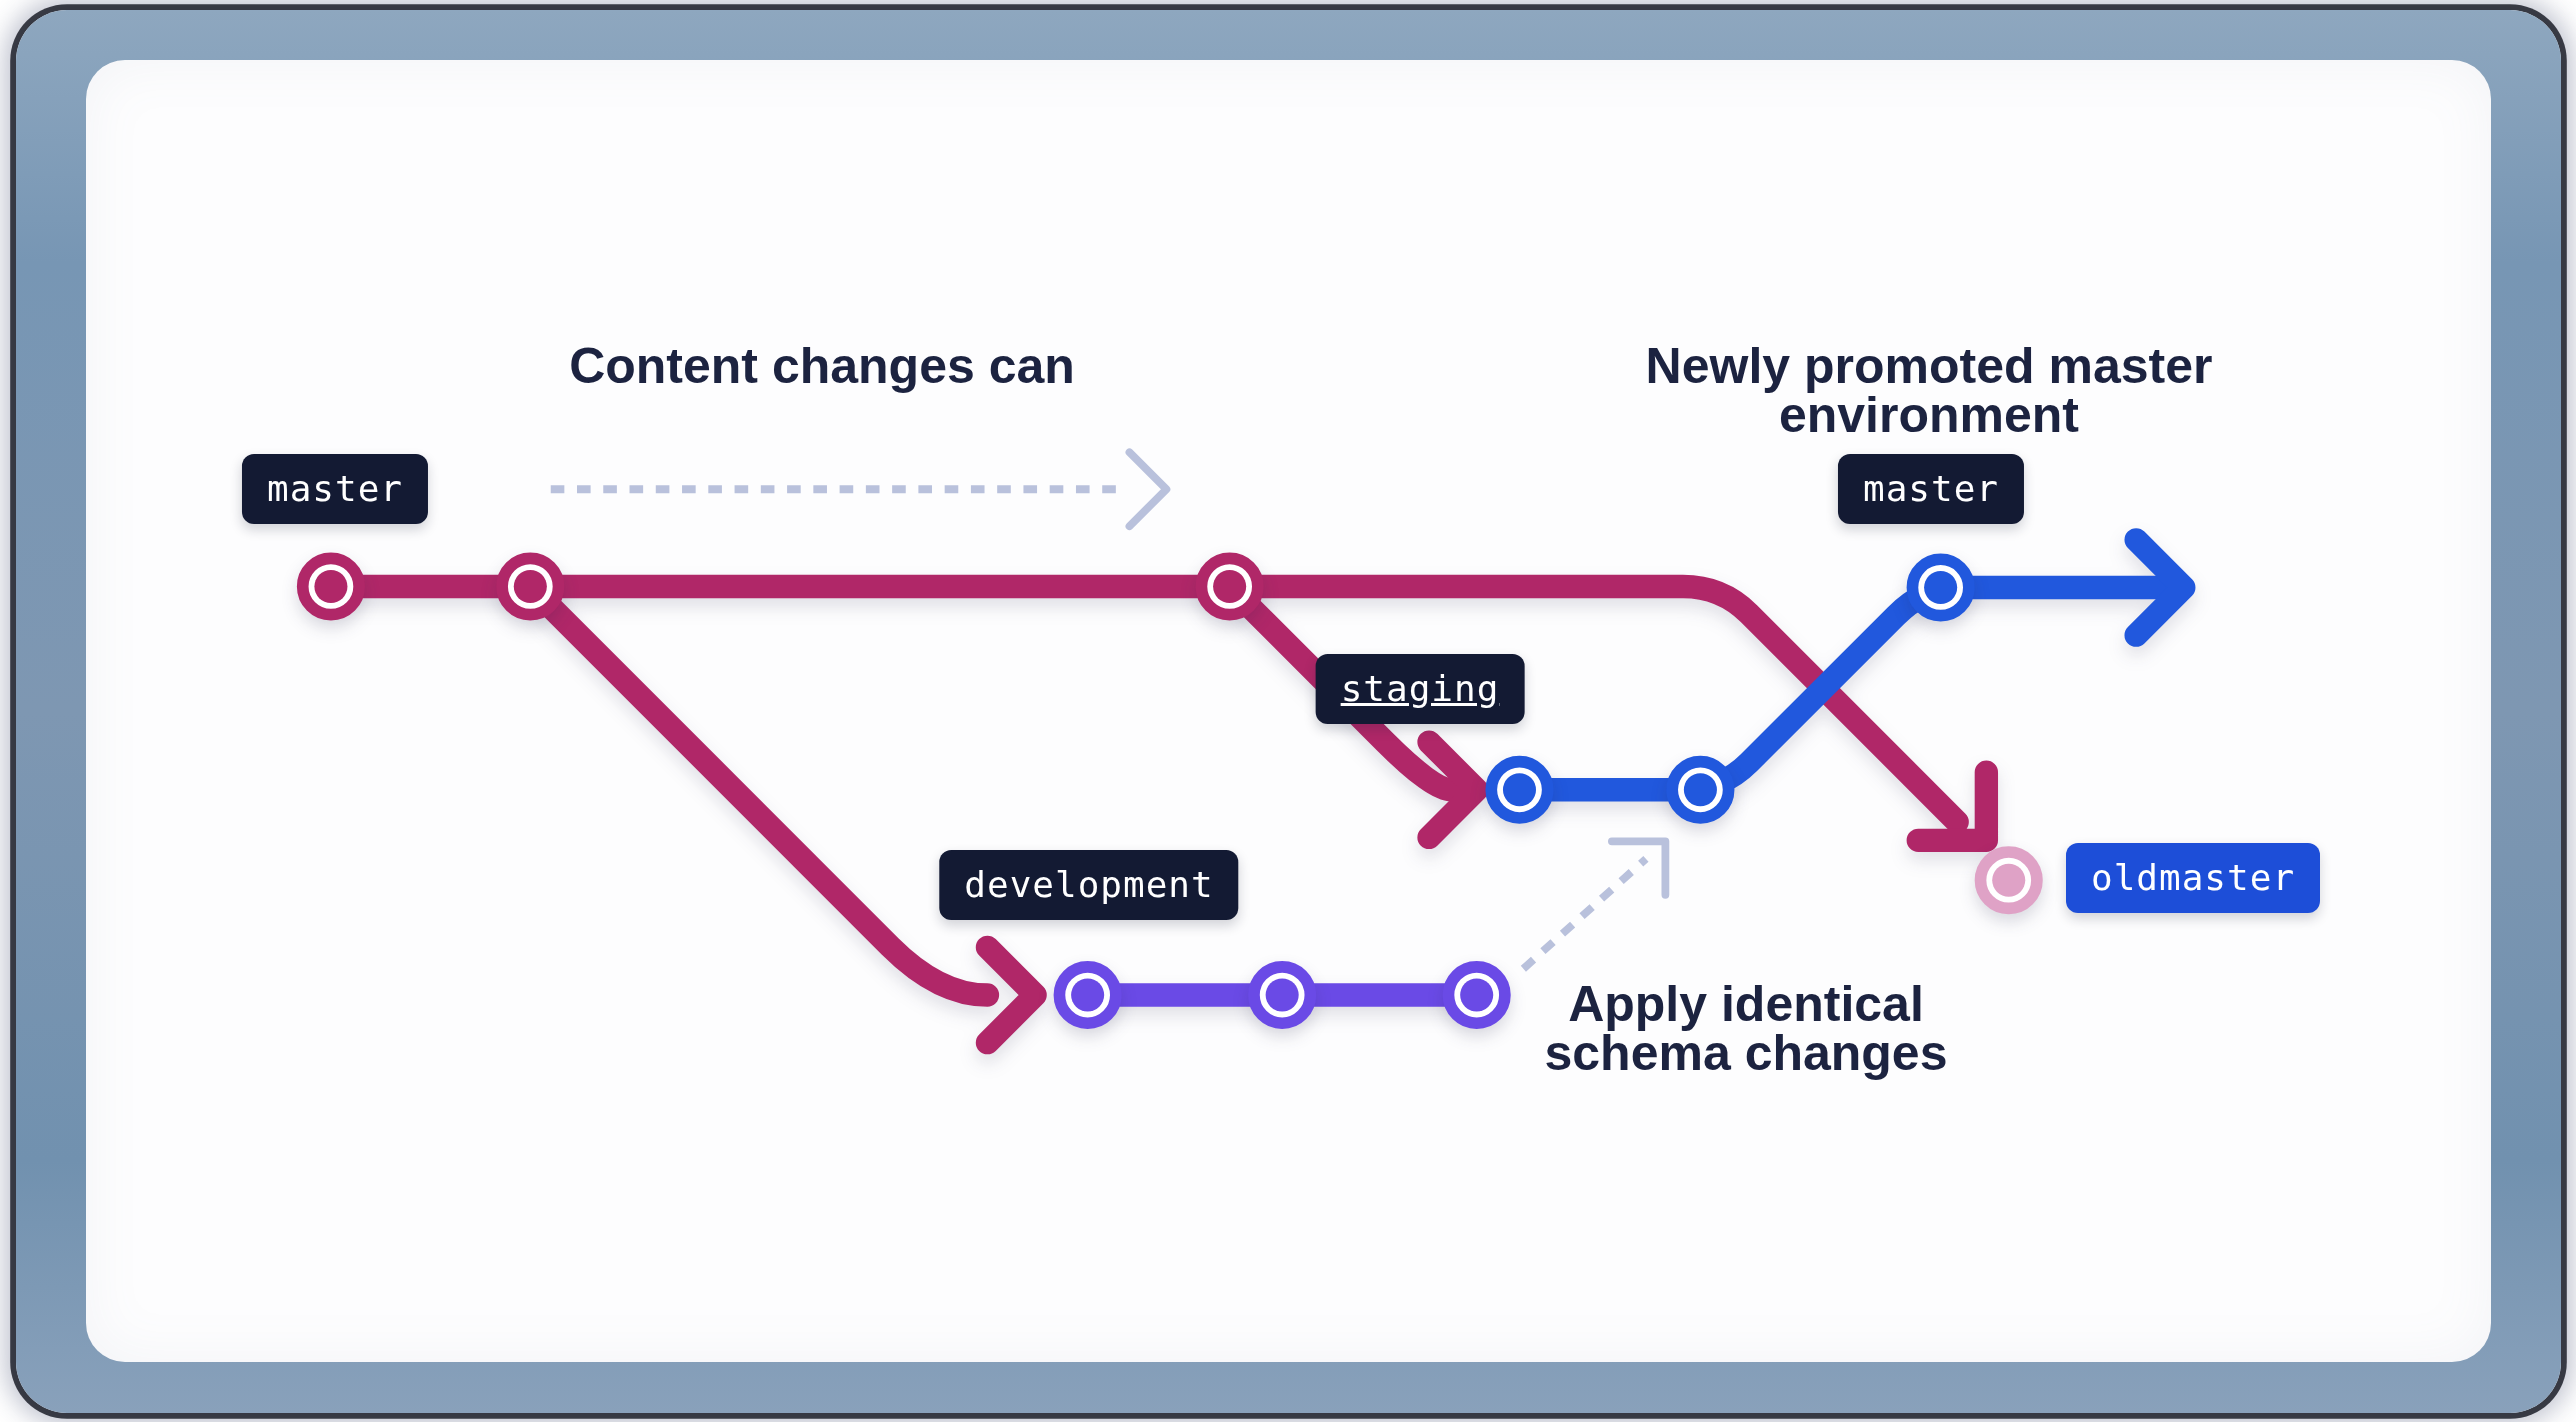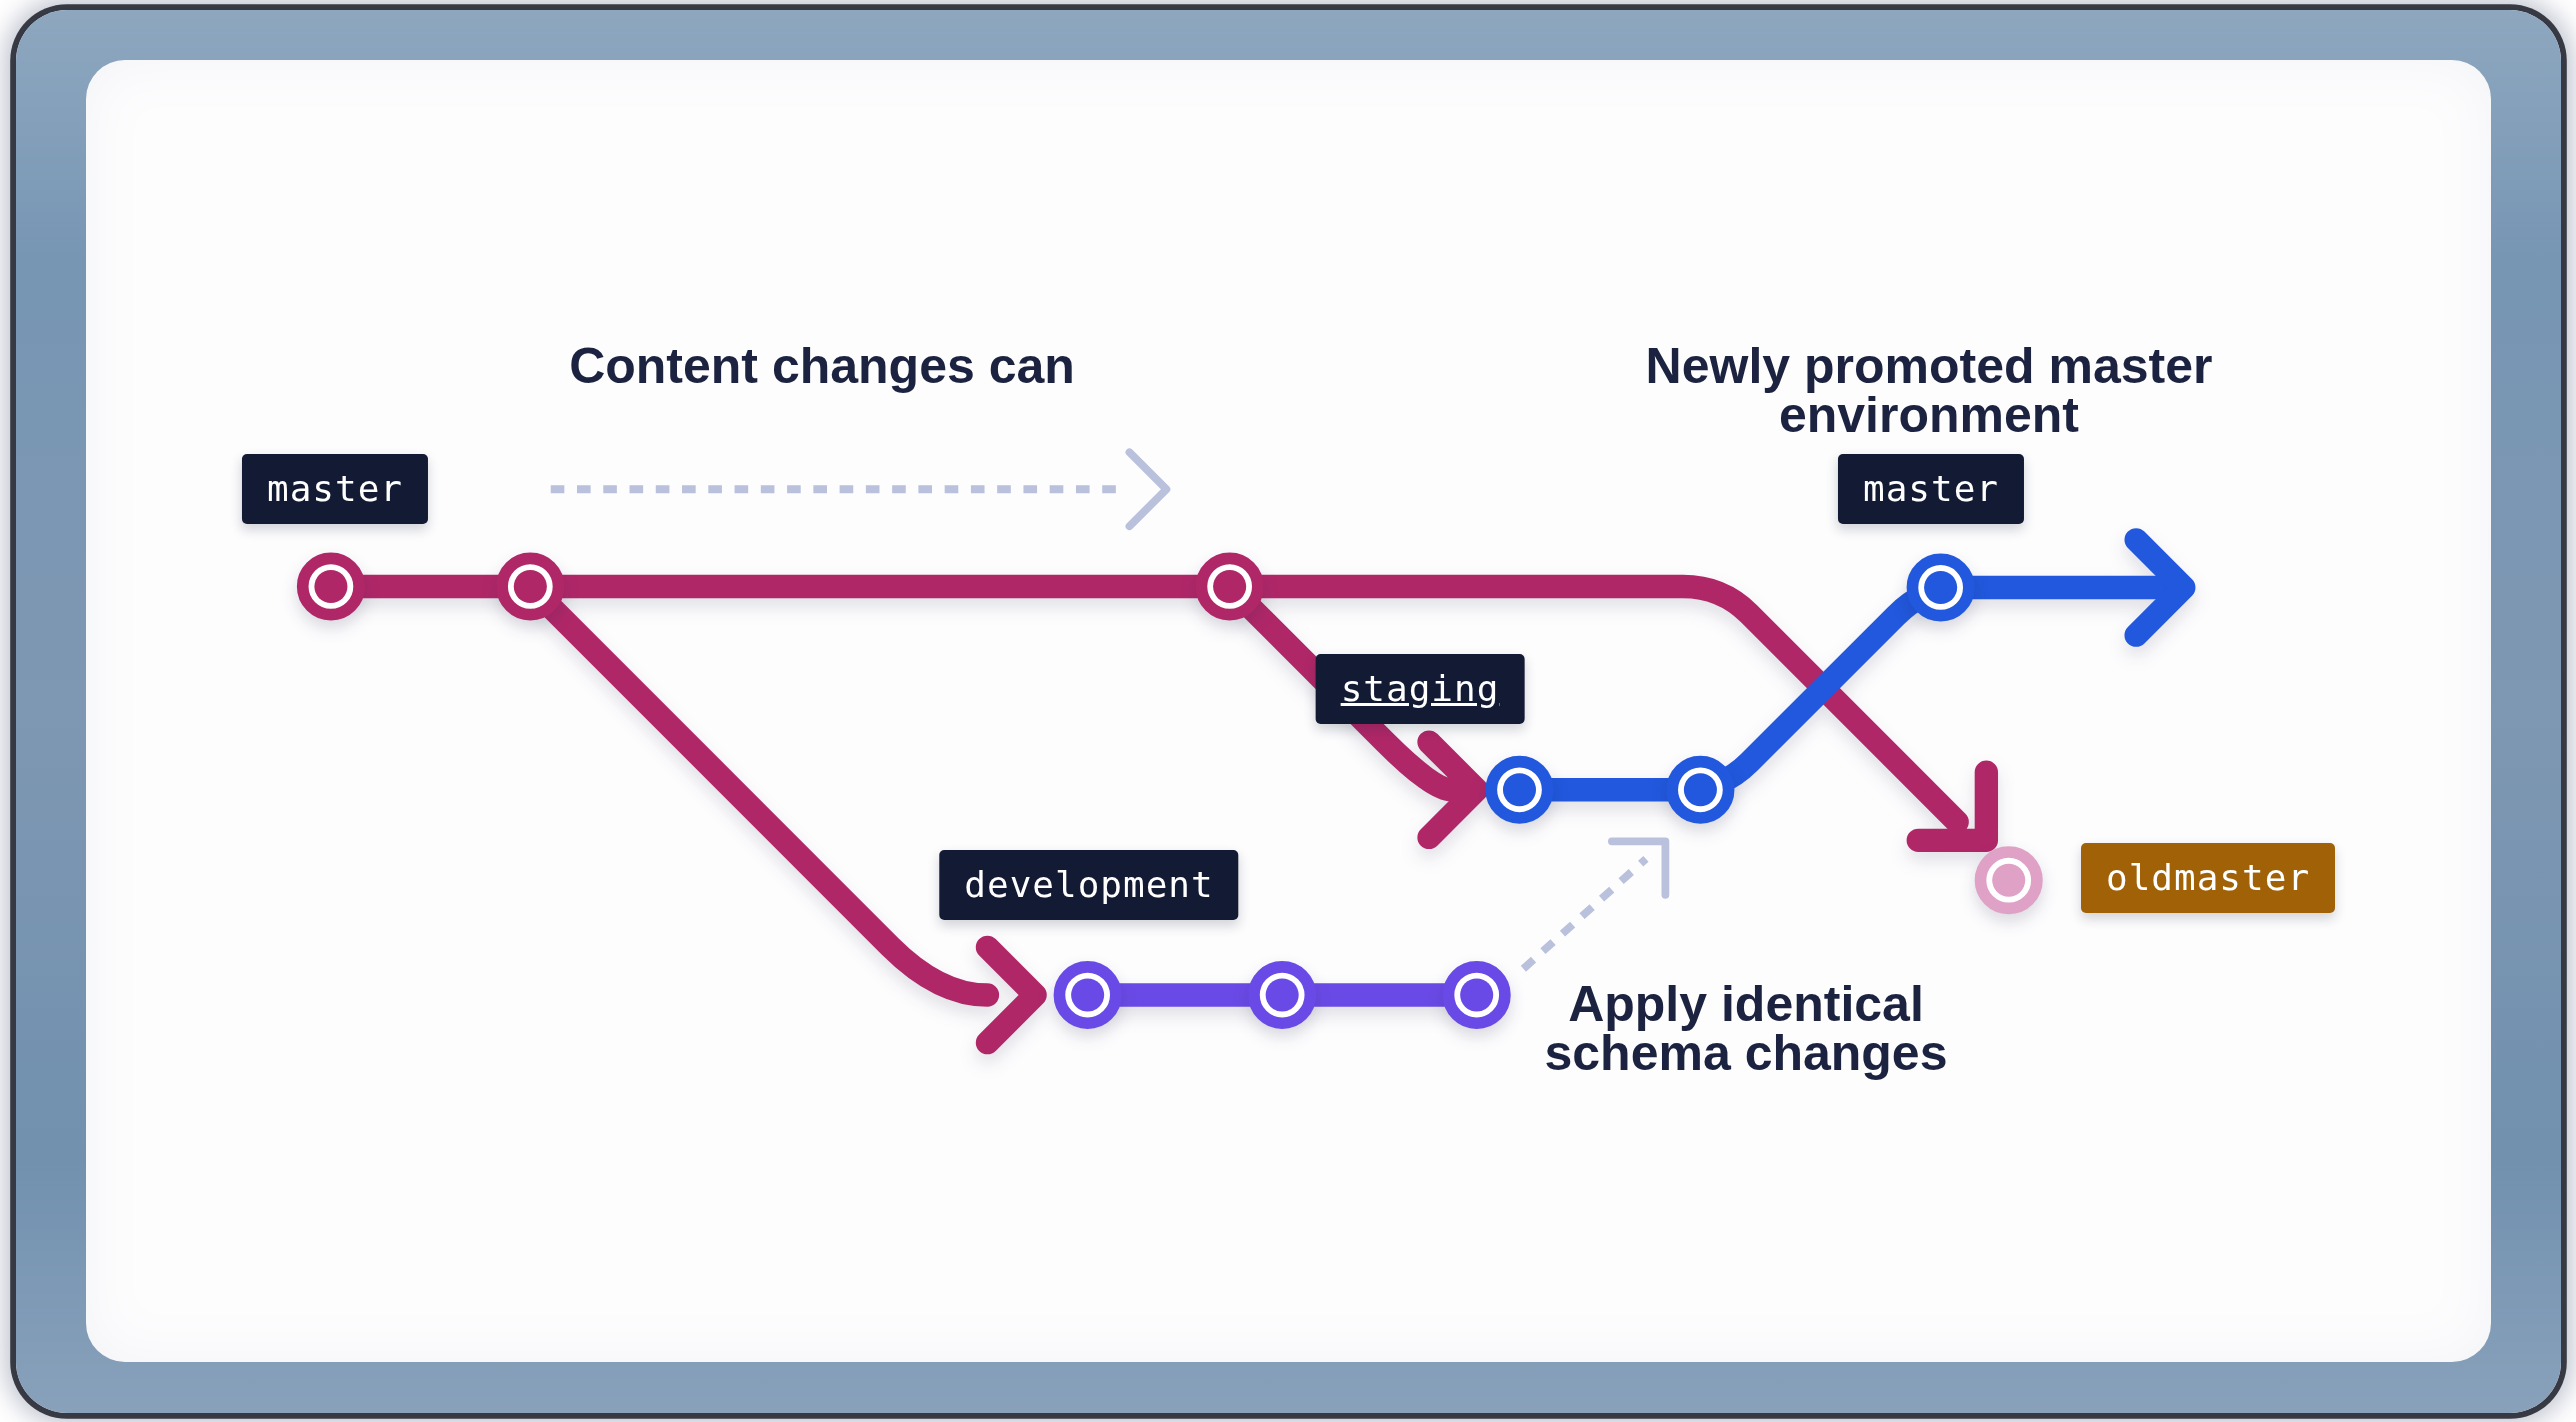--- a/index.html
+++ b/index.html
@@ -22,26 +22,26 @@
   svg.diagram{position:absolute;left:0;top:0;}
   svg .rail{fill:none;stroke-width:24;stroke-linecap:round;stroke-linejoin:round;}
   svg .head{fill:none;stroke-width:24;stroke-linecap:round;stroke-linejoin:round;}
   svg .dashline{fill:none;stroke-width:8;stroke-dasharray:14 13;}
   svg .dashhead{fill:none;stroke-width:8;stroke-linecap:round;stroke-linejoin:round;}
   svg .ring{fill:#ffffff;stroke-width:12;}
   svg .dot{stroke:none;}
   svg g.layer-rails{filter:drop-shadow(0 9px 9px rgba(30,30,70,.13));}
   svg g.layer-nodes{filter:drop-shadow(0 8px 8px rgba(30,30,70,.16));}
   .badge{
-    position:absolute;height:70px;line-height:70px;padding:0 25px;border-radius:5px;
+    position:absolute;height:70px;line-height:70px;padding:0 25px;border-radius:12px;
     font-family:"DejaVu Sans Mono", monospace;font-size:36px;letter-spacing:1px;
     color:#ffffff;white-space:nowrap;box-shadow:0 5.8px 11.7px rgba(20,25,50,.18);
   }
   .badge.dark{background:#131a33;}
-  .badge.gray{background:#a16207;margin-left:15px;}
+  .badge.gray{background:#1d4ed8;}
   .badge.centered{transform:translateX(-50%);}
   .note{
     position:absolute;transform:translateX(-50%);text-align:center;
     font-size:50px;line-height:49px;font-weight:600;color:#1c2340;white-space:nowrap;
   }
 </style>
 </head>
 <body>
 
 <div class="frame"></div>

